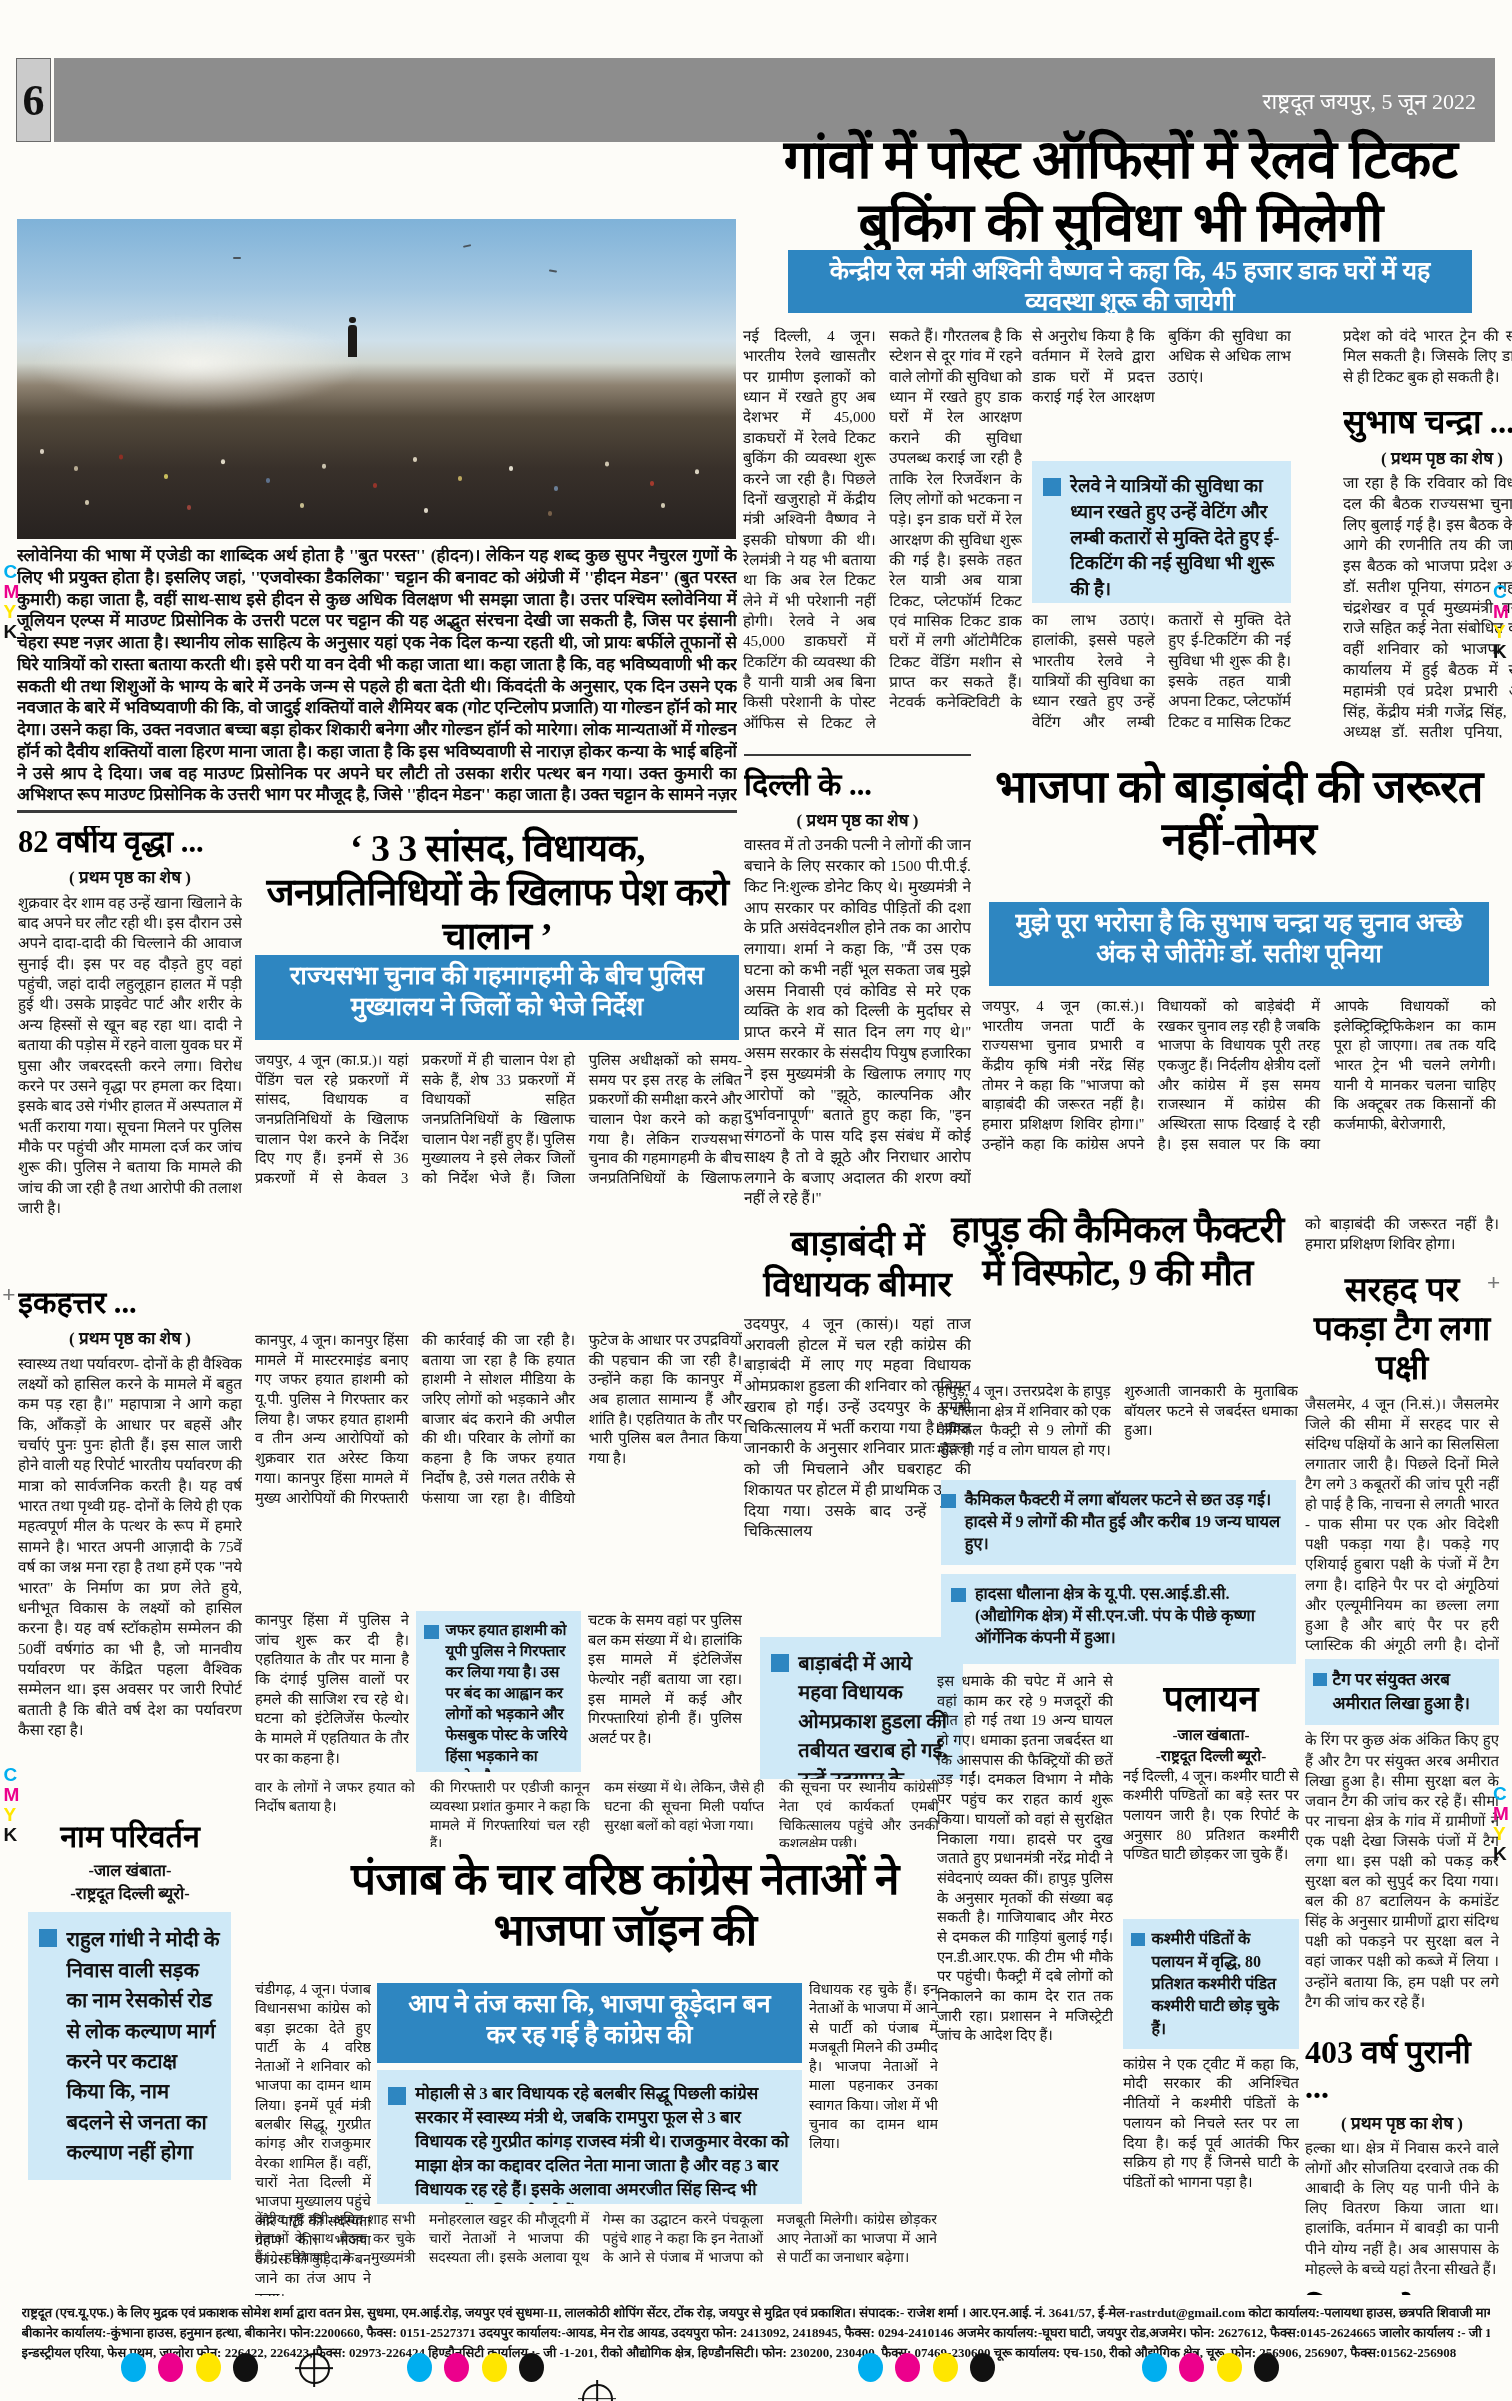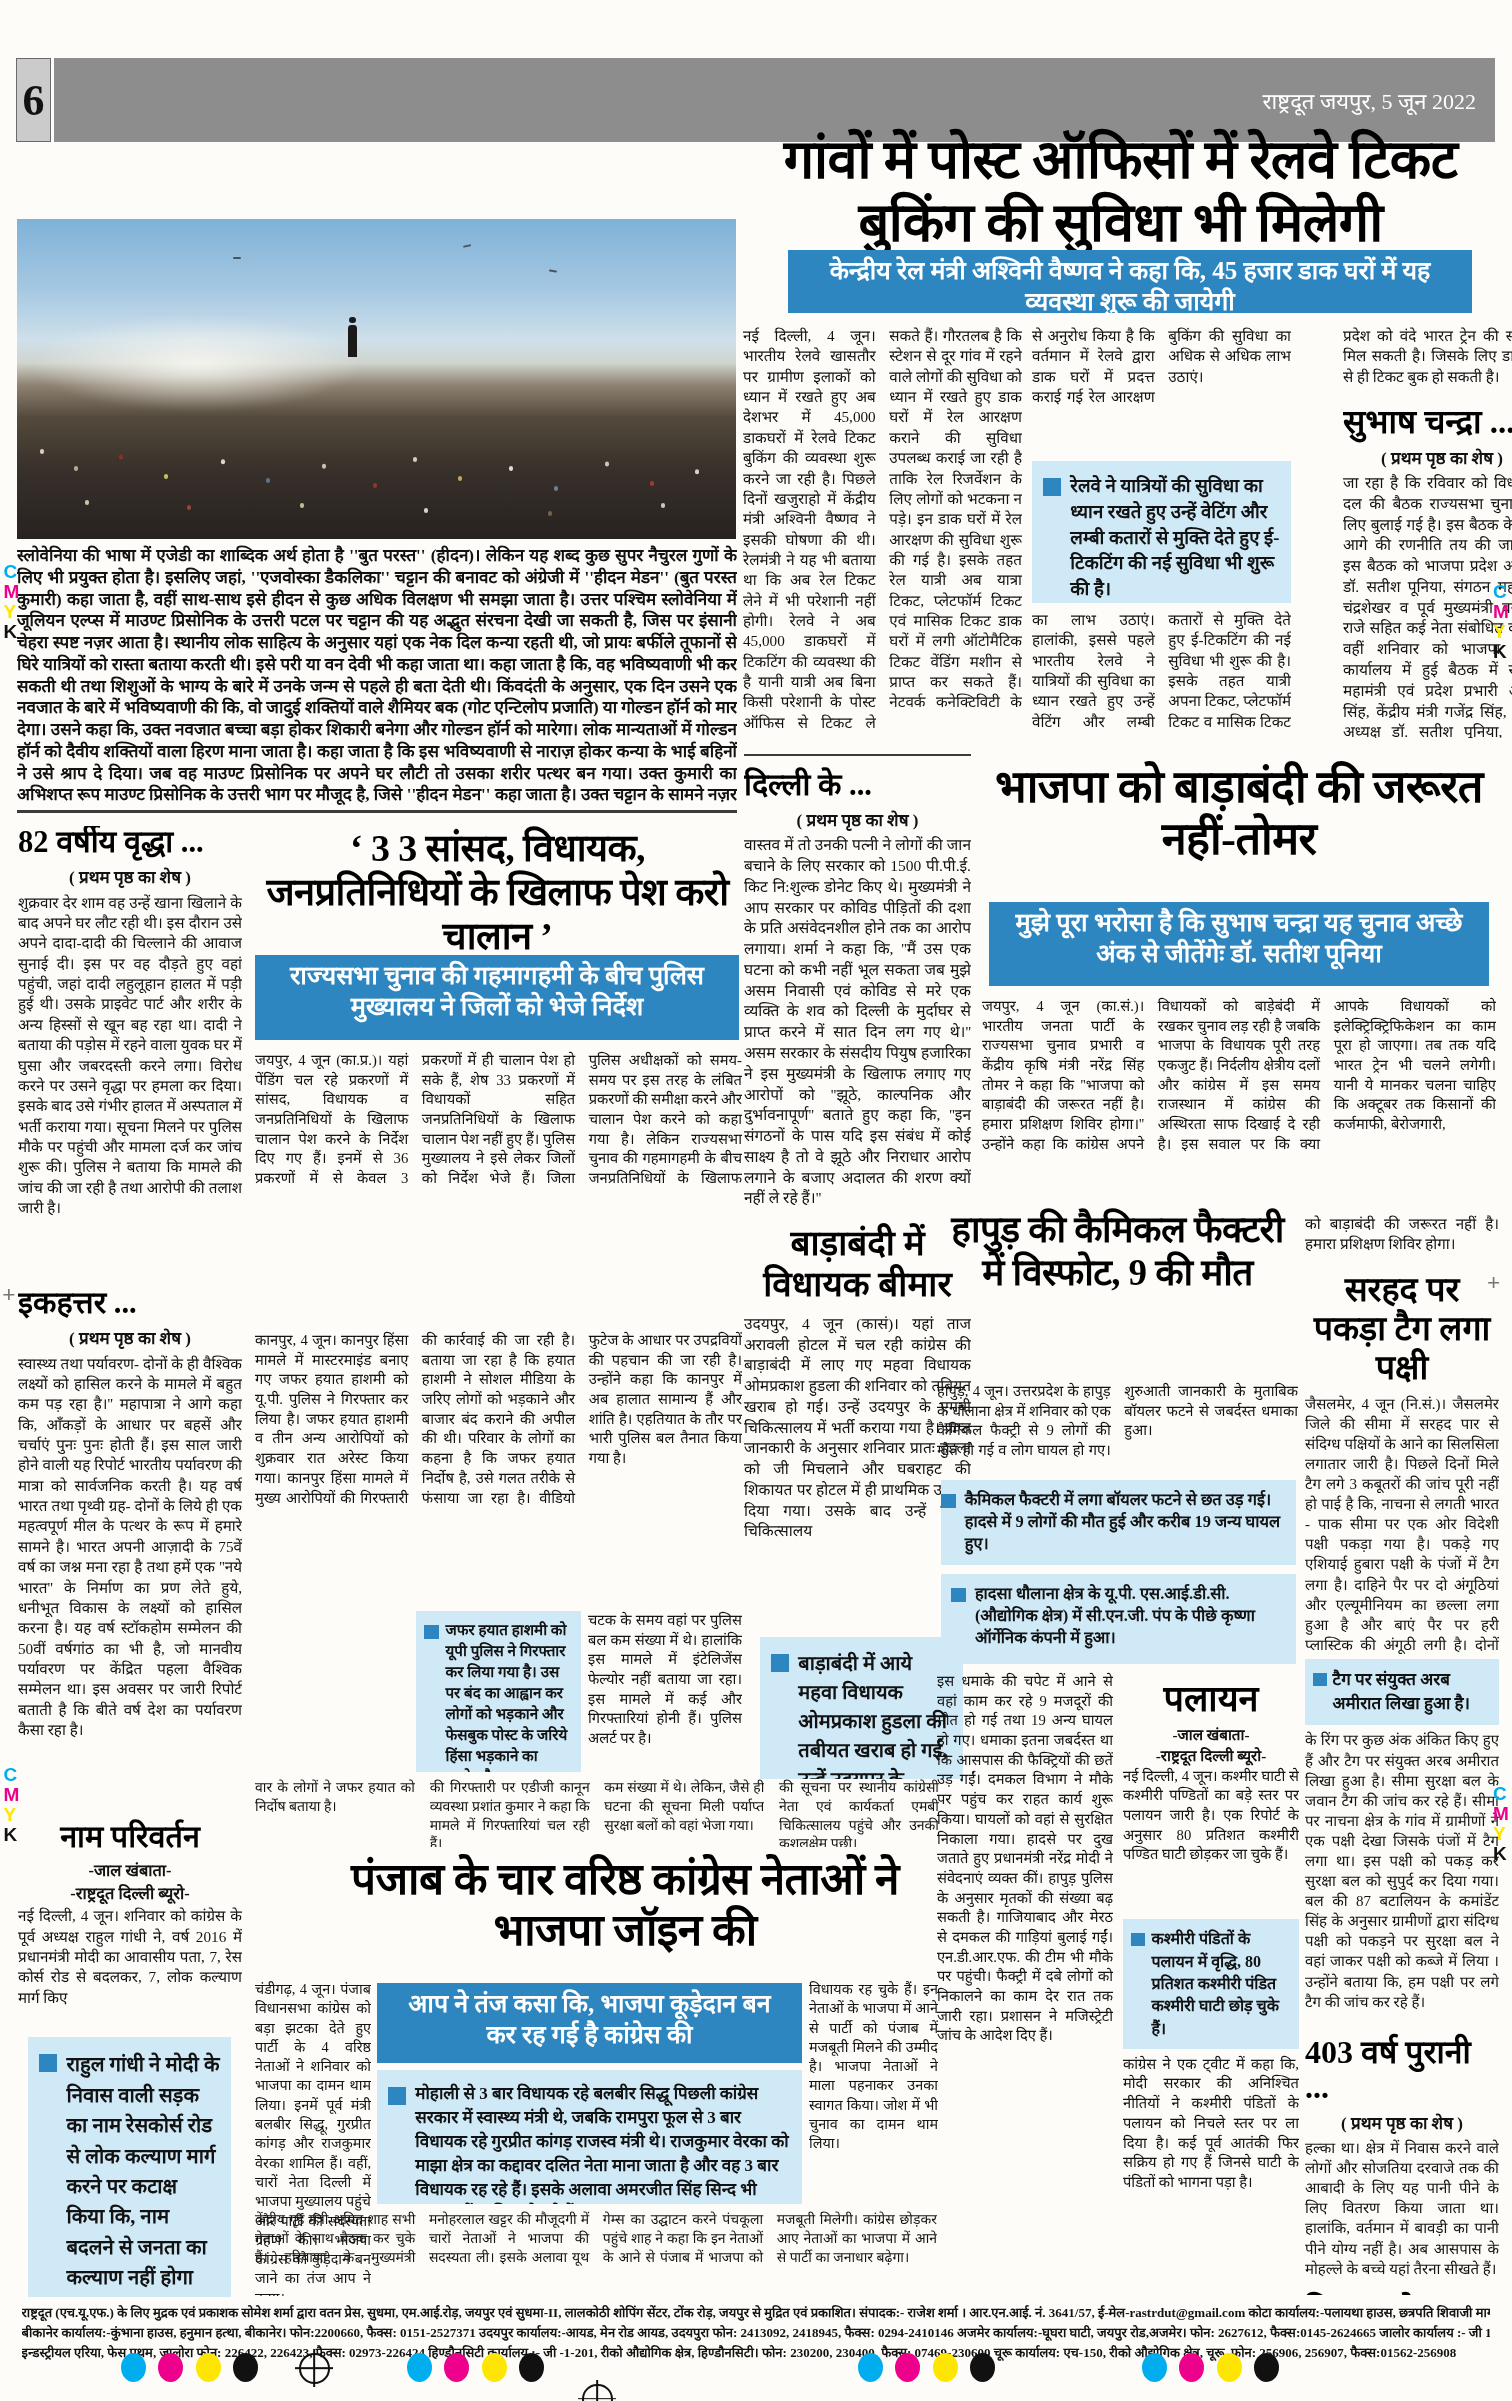--- a/index.html
+++ b/index.html
@@ -101,21 +101,20 @@
   <div class="abs" style="left:18px;top:826px;width:224px;height:1471px;overflow:hidden">
     <div class="sechead">82 वर्षीय वृद्धा ...</div>
     <div class="cont">( प्रथम पृष्ठ का शेष )</div>
     <div class="body-txt just" style="height:374px">शुक्रवार देर शाम वह उन्हें खाना खिलाने के बाद अपने घर लौट रही थी। इस दौरान उसे अपने दादा-दादी की चिल्लाने की आवाज सुनाई दी। इस पर वह दौड़ते हुए वहां पहुंची, जहां दादी लहुलूहान हालत में पड़ी हुई थी। उसके प्राइवेट पार्ट और शरीर के अन्य हिस्सों से खून बह रहा था। दादी ने बताया की पड़ोस में रहने वाला युवक घर में घुसा और जबरदस्ती करने लगा। विरोध करने पर उसने वृद्धा पर हमला कर दिया। इसके बाद उसे गंभीर हालत में अस्पताल में भर्ती कराया गया। सूचना मिलने पर पुलिस मौके पर पहुंची और मामला दर्ज कर जांच शुरू की। पुलिस ने बताया कि मामले की जांच की जा रही है तथा आरोपी की तलाश जारी है।</div>
     <div class="sechead" style="margin-top:20.3px">इकहत्तर  ...</div>
     <div class="cont">( प्रथम पृष्ठ का शेष )</div>
     <div class="body-txt just" style="height:445px">स्वास्थ्य तथा पर्यावरण- दोनों के ही वैश्विक लक्ष्यों को हासिल करने के मामले में बहुत कम पड़ रहा है।'' महापात्रा ने आगे कहा कि, आँकड़ों के आधार पर बहसें और चर्चाएं पुनः पुनः होती हैं। इस साल जारी होने वाली यह रिपोर्ट भारतीय पर्यावरण की मात्रा को सार्वजनिक करती है। यह वर्ष भारत तथा पृथ्वी ग्रह- दोनों के लिये ही एक महत्वपूर्ण मील के पत्थर के रूप में हमारे सामने है। भारत अपनी आज़ादी के 75वें वर्ष का जश्न मना रहा है तथा हमें एक ''नये भारत'' के निर्माण का प्रण लेते हुये, धनीभूत विकास के लक्ष्यों को हासिल करना है। यह वर्ष स्टॉकहोम सम्मेलन की 50वीं वर्षगांठ का भी है, जो मानवीय पर्यावरण पर केंद्रित पहला वैश्विक सम्मेलन था। इस अवसर पर जारी रिपोर्ट बताती है कि बीते वर्ष देश का पर्यावरण कैसा रहा है।</div>
     <div class="sechead" style="margin-top:22.6px;text-align:center">नाम परिवर्तन</div>
     <div class="byline" style="margin-top:5.6px">-जाल खंबाता-</div>
     <div class="byline">-राष्ट्रदूत दिल्ली ब्यूरो-</div>
-    <div class="body-txt just" style="height:125px">नई दिल्ली, 4 जून। शनिवार को कांग्रेस के पूर्व अध्यक्ष राहुल गांधी ने, वर्ष 2016 में प्रधानमंत्री मोदी का आवासीय पता, 7, रेस कोर्स रोड से बदलकर, 7, लोक कल्याण मार्ग किए</div>
     <div class="hlbox" style="margin:5.6px 0 8px 10.2px;width:203px">
       <span class="sq"></span>
       <span class="t" style="font-size:20.3px;line-height:1.5">राहुल गांधी ने मोदी के निवास वाली सड़क का नाम रेसकोर्स रोड से लोक कल्याण मार्ग करने पर कटाक्ष किया कि, नाम बदलने से जनता का  कल्याण  नहीं होगा</span>
     </div>
 
   </div>
 
   <div class="abs headline" style="left:253px;top:826px;width:489px;height:121px;font-size:38px">‘ 3 3 सांसद, विधायक, जनप्रतिनिधियों के खिलाफ पेश करो चालान ’</div>
   <div class="abs subblue" style="left:255px;top:955px;width:484px;height:85px">
     <span style="font-size:25.4px">राज्यसभा चुनाव की गहमागहमी के बीच पुलिस मुख्यालय ने जिलों को भेजे निर्देश</span>
@@ -136,20 +135,21 @@
 
   </div>
 
   <div class="abs headline" style="left:982px;top:761px;width:514px;height:130px;font-size:45px">भाजपा को बाड़ाबंदी की जरूरत नहीं-तोमर</div>
   <div class="abs subblue" style="left:989px;top:902px;width:500px;height:84px">
     <span style="font-size:25.4px">मुझे पूरा भरोसा है कि सुभाष चन्द्रा यह चुनाव अच्छे अंक से जीतेंगेः डॉ. सतीश पूनिया</span>
   </div>
   <div class="abs body-txt just cols3" style="left:982px;top:997px;width:514px;height:210px;font-size:14.7px">जयपुर, 4 जून (का.सं.)। भारतीय जनता पार्टी के राज्यसभा चुनाव प्रभारी व केंद्रीय कृषि मंत्री नरेंद्र सिंह तोमर ने कहा कि ''भाजपा को बाड़ाबंदी की जरूरत नहीं है। हमारा प्रशिक्षण शिविर होगा।'' उन्होंने कहा कि कांग्रेस अपने विधायकों को बाड़ेबंदी में रखकर चुनाव लड़ रही है जबकि भाजपा के विधायक पूरी तरह एकजुट हैं। निर्दलीय क्षेत्रीय दलों और कांग्रेस में इस समय राजस्थान में कांग्रेस की अस्थिरता साफ दिखाई दे रही है। इस सवाल पर कि क्या आपके विधायकों को इलेक्ट्रिक्ट्रिफिकेशन का काम पूरा हो जाएगा। तब तक यदि भारत ट्रेन भी चलने लगेगी। यानी ये मानकर चलना चाहिए कि अक्टूबर तक किसानों की कर्जमाफी, बेरोजगारी,</div>
 
   <div class="abs body-txt just cols3" style="left:255px;top:1331px;width:487px;height:273px;font-size:14.7px">कानपुर, 4 जून। कानपुर हिंसा मामले में मास्टरमाइंड बनाए गए जफर हयात हाशमी को यू.पी. पुलिस ने गिरफ्तार कर लिया है। जफर हयात हाशमी व तीन अन्य आरोपियों को शुक्रवार रात अरेस्ट किया गया। कानपुर हिंसा मामले में मुख्य आरोपियों की गिरफ्तारी की कार्रवाई की जा रही है। बताया जा रहा है कि हयात हाशमी ने सोशल मीडिया के जरिए लोगों को भड़काने और बाजार बंद कराने की अपील की थी। परिवार के लोगों का कहना है कि जफर हयात निर्दोष है, उसे गलत तरीके से फंसाया जा रहा है। वीडियो फुटेज के आधार पर उपद्रवियों की पहचान की जा रही है। उन्होंने कहा कि कानपुर में अब हालात सामान्य हैं और शांति है। एहतियात के तौर पर भारी पुलिस बल तैनात किया गया है।</div>
+  <div class="abs body-txt just" style="left:255px;top:1611px;width:154px;height:161px;font-size:14.7px">कानपुर हिंसा में पुलिस ने जांच शुरू कर दी है। एहतियात के तौर पर माना है कि दंगाई पुलिस वालों पर हमले की साजिश रच रहे थे। घटना को इंटेलिजेंस फेल्योर के मामले में एहतियात के तौर पर का कहना है।</div>
   <div class="abs hlbox" style="left:416px;top:1611px;width:165px;height:161px;padding:9px 8px;gap:6.8px">
     <span class="sq" style="width:14.7px;height:14.7px"></span>
     <span class="t" style="font-size:15.2px;line-height:1.38">जफर हयात हाशमी को यूपी पुलिस ने गिरफ्तार कर लिया गया है। उस पर बंद का आह्वान कर लोगों को भड़काने और फेसबुक पोस्ट के जरिये हिंसा भड़काने का आरोप है।</span>
   </div>
   <div class="abs body-txt just" style="left:588px;top:1611px;width:154px;height:161px;font-size:14.7px">चटक के समय वहां पर पुलिस बल कम संख्या में थे। हालांकि इस मामले में इंटेलिजेंस फेल्योर नहीं बताया जा रहा। इस मामले में कई और गिरफ्तारियां होनी हैं। पुलिस अलर्ट पर है।</div>
 
   <div class="abs" style="left:255px;top:1779px;width:684px;height:68px;display:flex;gap:14.7px">
     <div class="body-txt just" style="flex:1;font-size:14px">वार के लोगों ने जफर हयात को निर्दोष बताया है।</div>
     <div class="body-txt just" style="flex:1;font-size:14px">की गिरफ्तारी पर एडीजी कानून व्यवस्था प्रशांत कुमार ने कहा कि मामले में गिरफ्तारियां चल रही हैं।</div>
     <div class="body-txt just" style="flex:1;font-size:14px">कम संख्या में थे। लेकिन, जैसे ही घटना की सूचना मिली पर्याप्त सुरक्षा बलों को वहां भेजा गया।</div>

